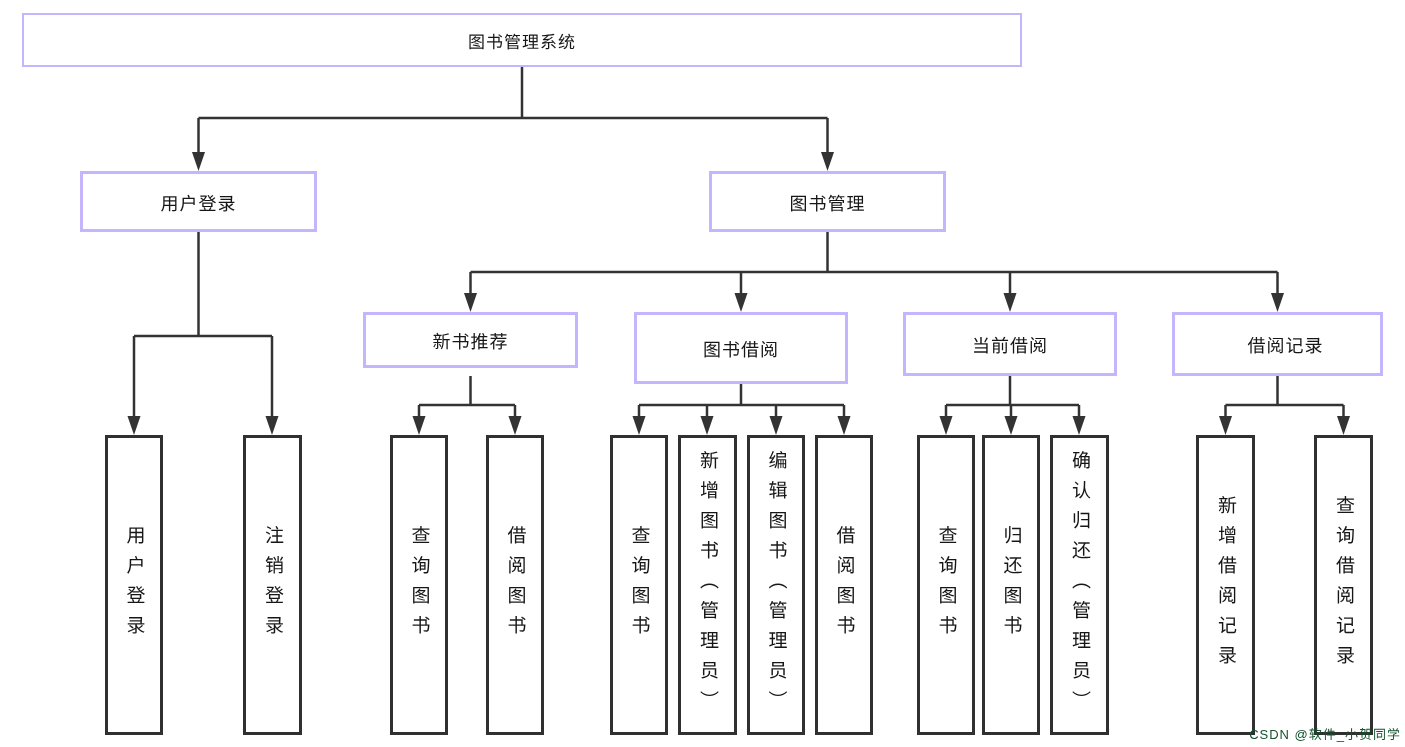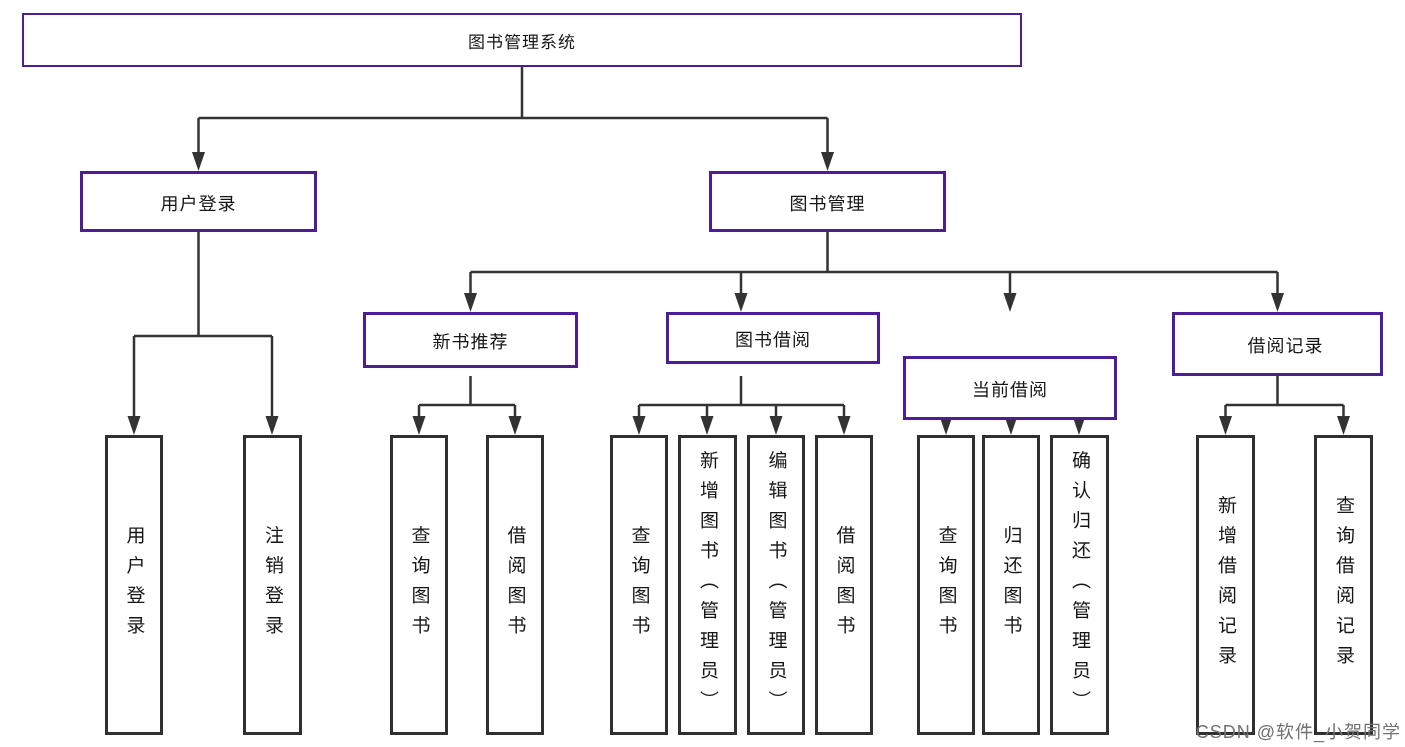--- a/index.html
+++ b/index.html
@@ -5,35 +5,35 @@
   html,body{margin:0;padding:0;background:#ffffff;}
   .stage{
     position:relative;width:1405px;height:747px;background:#ffffff;
     font-family:"Liberation Sans","DejaVu Sans",sans-serif;overflow:hidden;
   }
   .connectors{position:absolute;left:0;top:0;width:1405px;height:747px;}
   .connectors line{stroke:#333333;stroke-width:2.5;}
   .connectors polygon{fill:#333333;}
   .node{
     position:absolute;box-sizing:border-box;background:#ffffff;
-    border:3px solid #4c1d95;display:flex;align-items:center;justify-content:center;
+    border:3px solid #c4b5fd;display:flex;align-items:center;justify-content:center;
     font-size:18px;color:#161616;letter-spacing:1px;white-space:nowrap;
   }
   .node.root{border-width:2px;font-size:17px;}
   .leaf{
     position:absolute;top:435px;height:300px;box-sizing:border-box;background:#ffffff;
     border:3px solid #303030;display:flex;align-items:center;justify-content:center;
   }
   .leaf .vtext{
     writing-mode:vertical-rl;text-orientation:mixed;
     font-size:19px;letter-spacing:11px;line-height:1;color:#161616;
   }
   .watermark{
     position:absolute;right:4px;bottom:4px;
-    font-size:18px;color:#737373;letter-spacing:1px;
+    font-size:13px;color:#14532d;letter-spacing:1px;
   }
 </style>
 </head>
 <body>
 
 <div class="stage">
 
   <svg class="connectors" viewBox="0 0 1405 747" xmlns="http://www.w3.org/2000/svg" aria-hidden="true">
 
     <g>
@@ -117,24 +117,24 @@
   <div class="node" style="left:80px;top:171px;width:237px;height:61px;">
     <span>用户登录</span>
   </div>
   <div class="node" style="left:709px;top:171px;width:237px;height:61px;">
     <span>图书管理</span>
   </div>
 
   <div class="node" style="left:363px;top:312px;width:215px;height:56px;">
     <span>新书推荐</span>
   </div>
-  <div class="node" style="left:634px;top:312px;width:214px;height:52px;margin-left:32px;">
+  <div class="node" style="left:634px;top:312px;width:214px;height:72px;">
     <span>图书借阅</span>
   </div>
-  <div class="node" style="left:903px;top:312px;width:214px;height:64px;margin-top:44px;">
+  <div class="node" style="left:903px;top:312px;width:214px;height:64px;">
     <span>当前借阅</span>
   </div>
   <div class="node" style="left:1172px;top:312px;width:211px;height:64px;padding-left:16px;">
     <span>借阅记录</span>
   </div>
 
   <div class="leaf" style="left:105px;width:58px;">
     <span class="vtext">用户登录</span>
   </div>
   <div class="leaf" style="left:243px;width:59px;">

